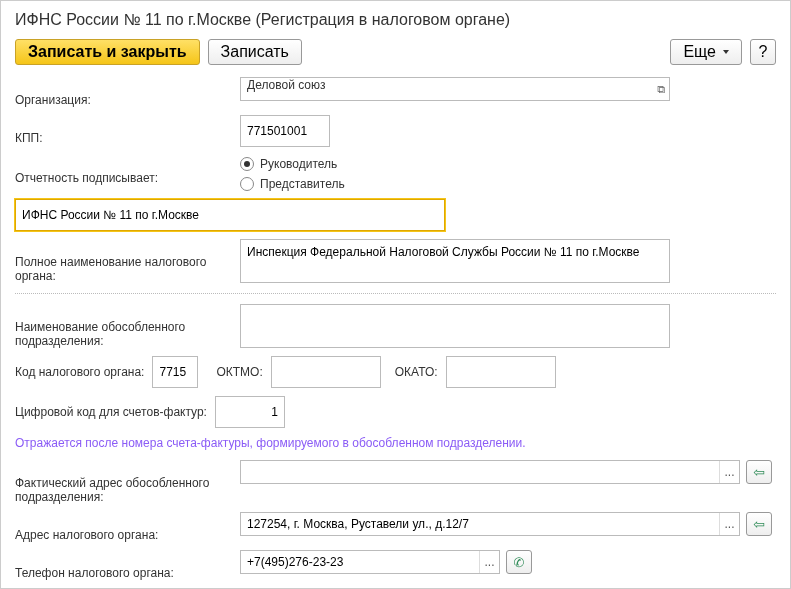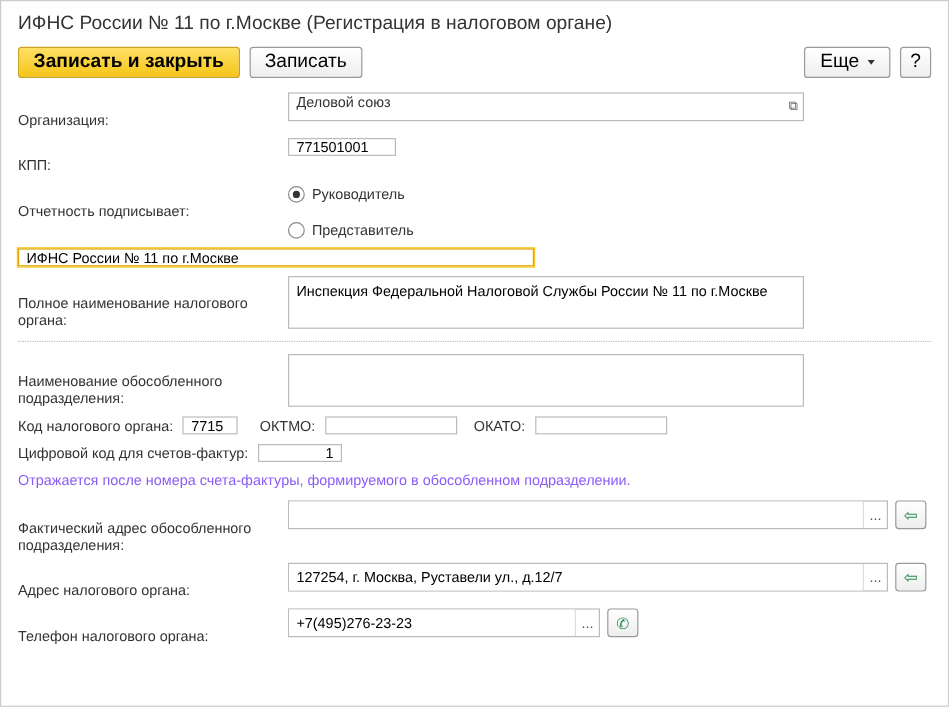--- a/index.html
+++ b/index.html
@@ -67,21 +67,21 @@
     display: flex;
     align-items: center;
     gap: 6px;
   }
   input[type="text"], textarea {
     border: 1px solid #bbb;
     padding: 3px 6px;
     font-size: 12px;
     font-family: inherit;
     background: #fff;
-    height: 15px;
+    height: 32px;
   }
   textarea { height: auto; resize: none; line-height: 1.4; padding: 4px 6px; }
   .input-full { width: 430px; }
   .input-org {
     width: 430px;
     position: relative;
     border: 1px solid #bbb;
     height: 24px;
     display: flex;
     padding: 0 6px;
@@ -93,21 +93,21 @@
     top: 50%;
     transform: translateY(-50%);
     cursor: pointer;
     color: #666;
     font-size: 11px;
   }
   .highlight {
     border: 1px solid #e0a800 !important;
     box-shadow: 0 0 0 1px #f5c518;
   }
-  .radio-group { display: flex; flex-direction: column; gap: 16px; padding-top: 2px; }
+  .radio-group { display: flex; flex-direction: column; gap: 6px; padding-top: 2px; }
   .radio-item { display: flex; align-items: center; gap: 6px; }
   .radio {
     width: 14px; height: 14px; border-radius: 50%;
     border: 1px solid #888; display: inline-flex;
     align-items: center; justify-content: center;
     background: #fff;
   }
   .radio.checked::after {
     content: ""; width: 6px; height: 6px; border-radius: 50%; background: #333;
   }

